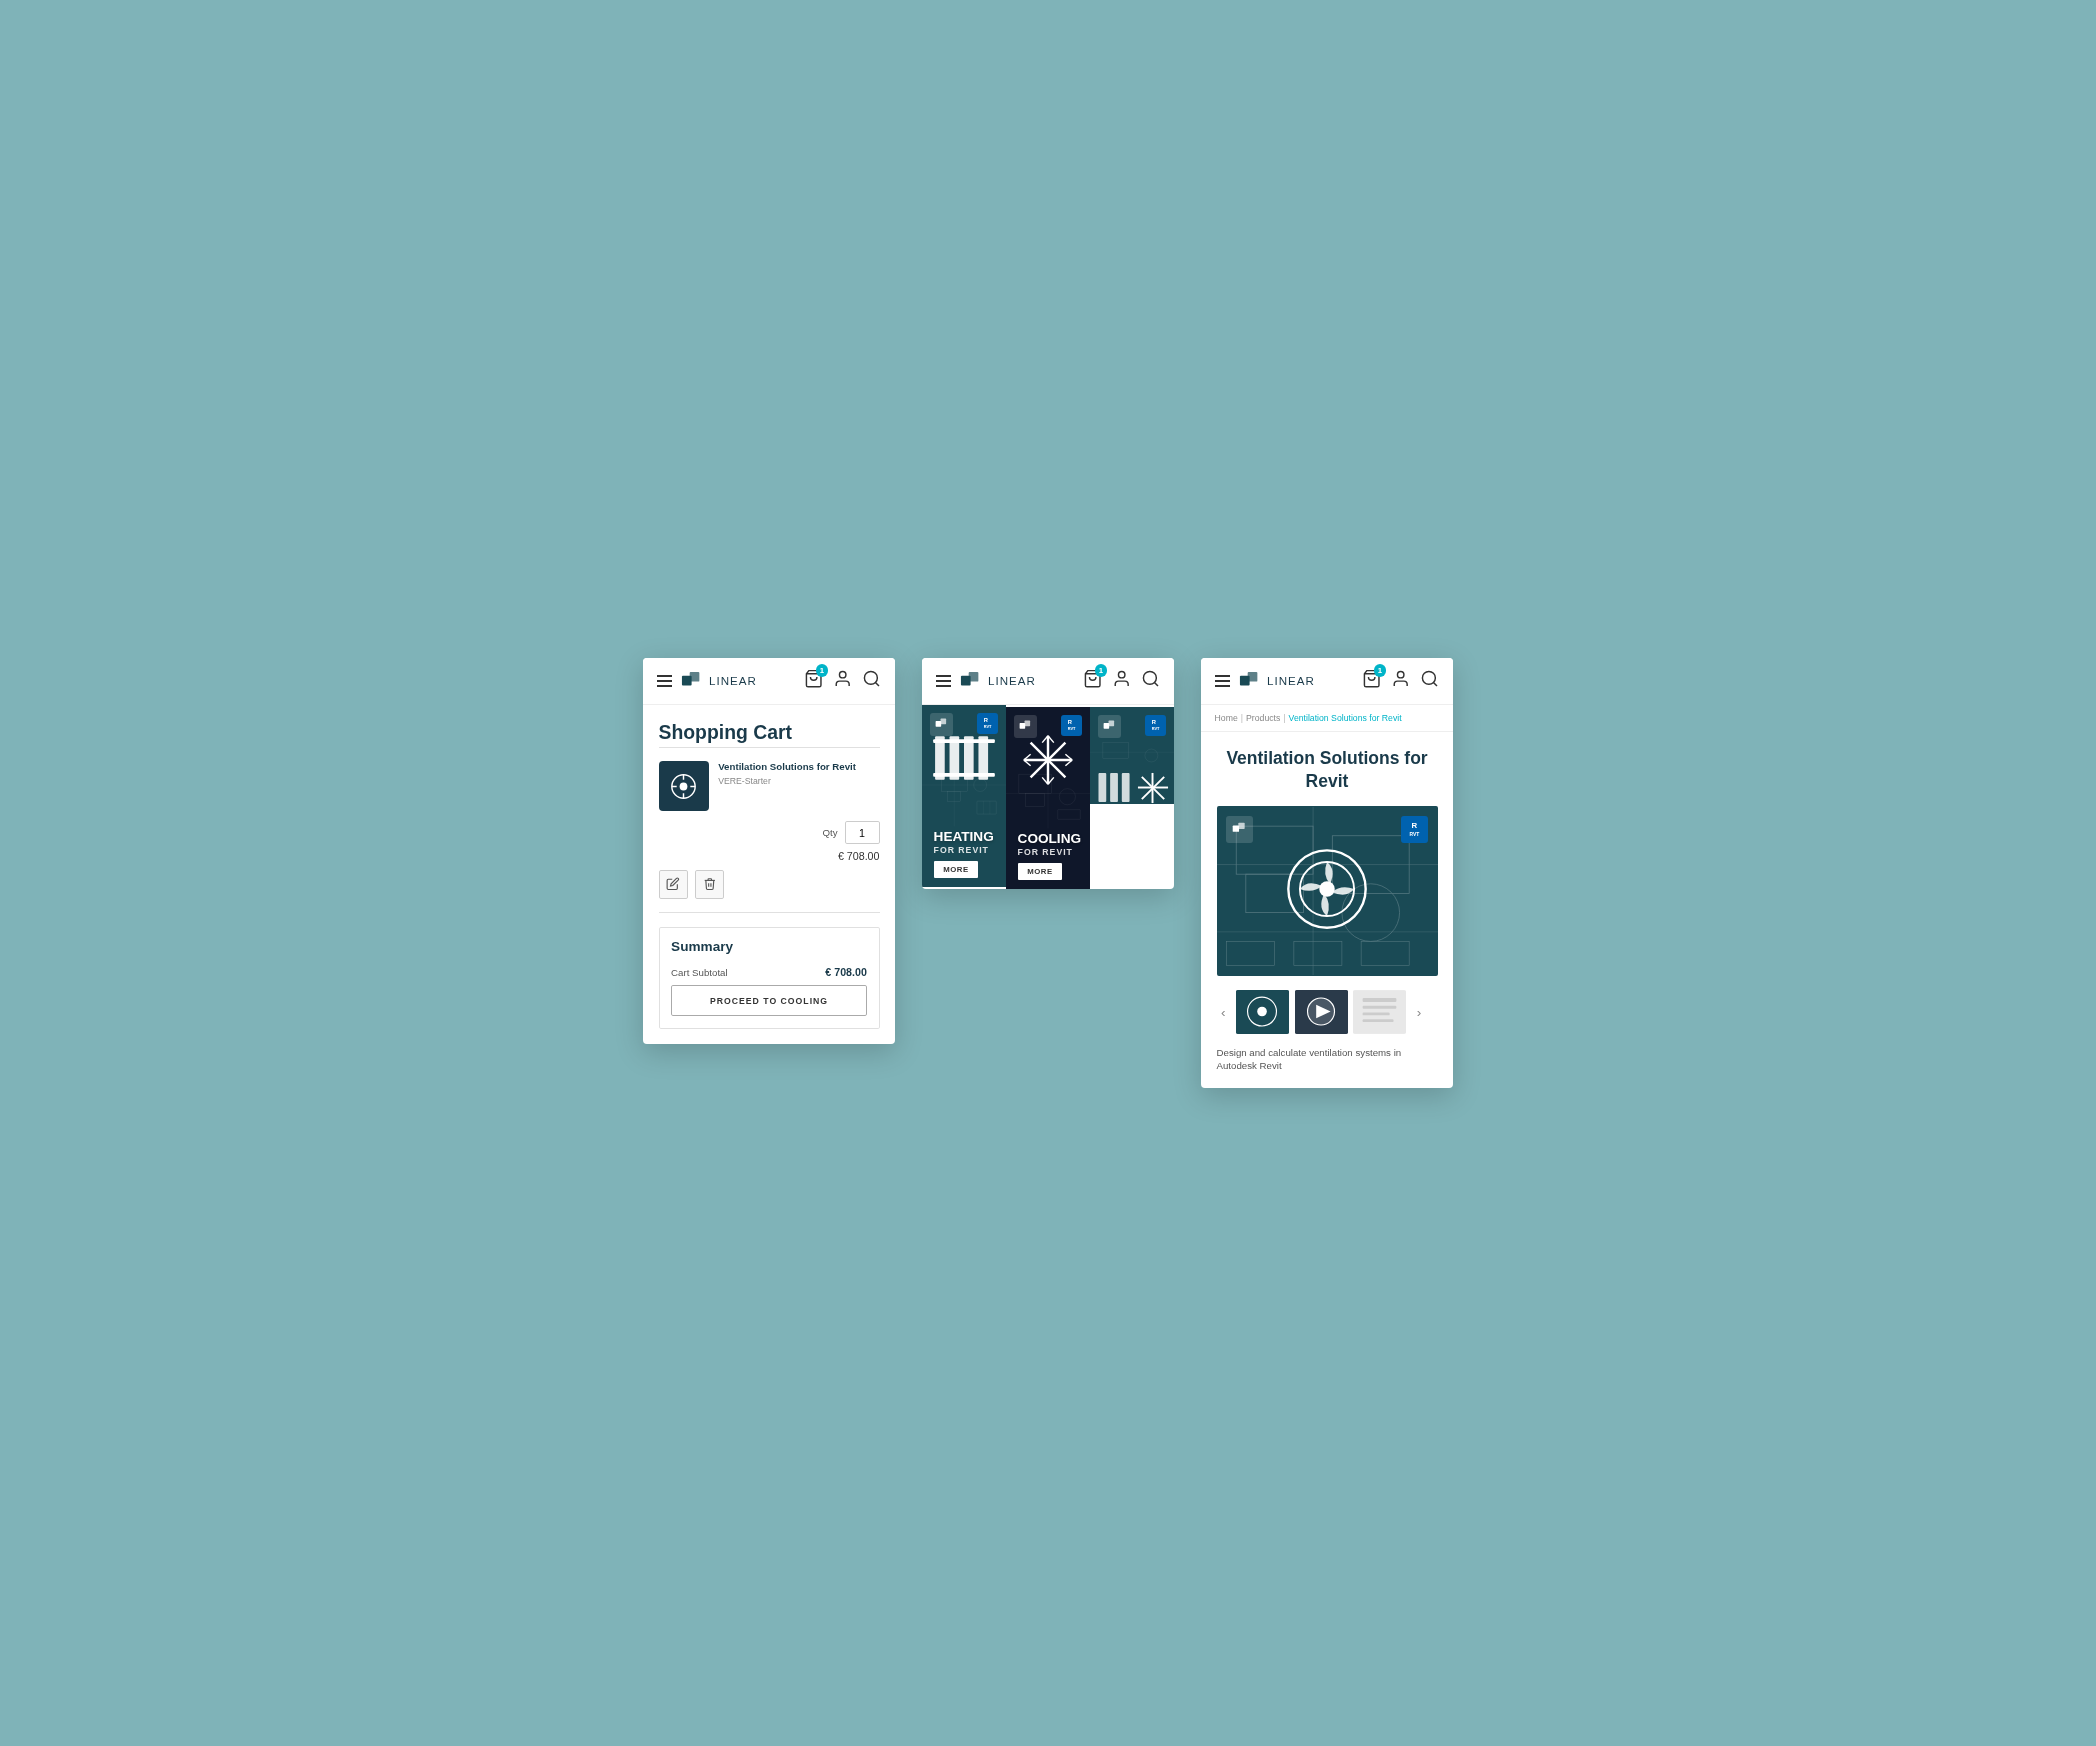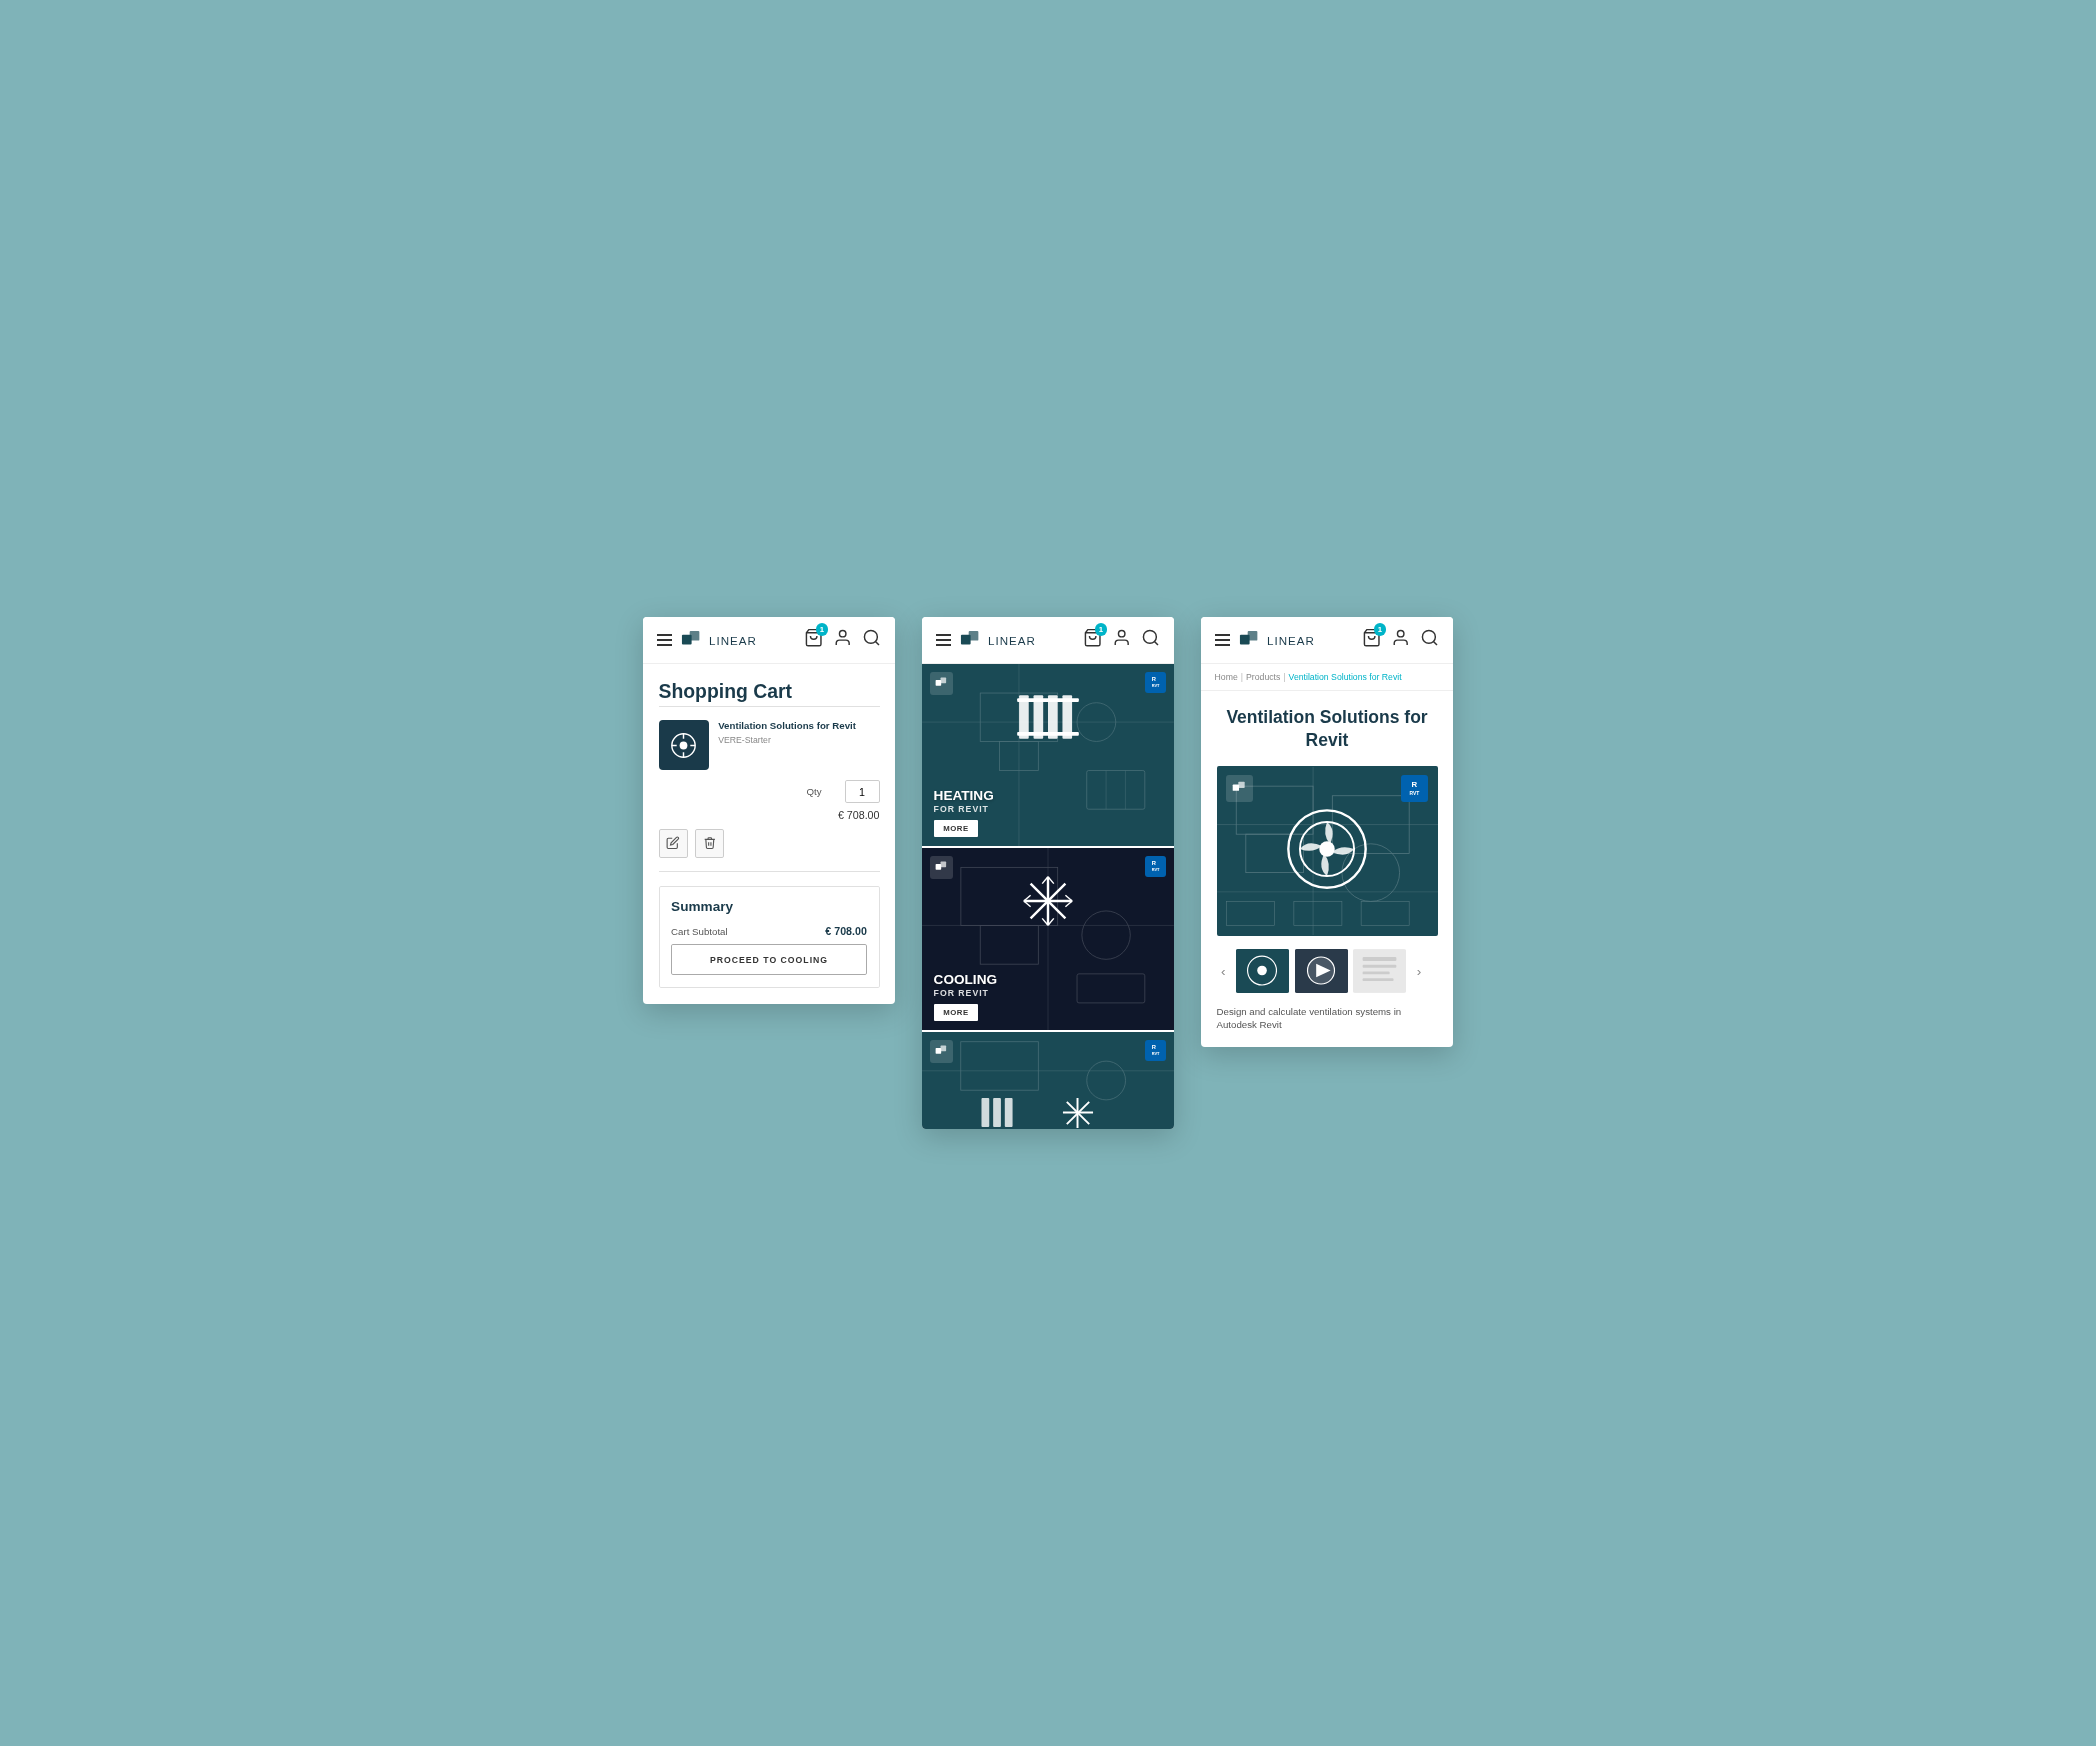--- a/index.html
+++ b/index.html
@@ -151,21 +151,21 @@
 
     .cart-item-sku {
       font-size: 8.7px;
       color: #888;
       margin-top: 1.9px;
     }
 
     .qty-row {
       display: flex;
       align-items: center;
-      gap: 23px;
+      gap: 7px;
       margin-top: 0;
       justify-content: flex-end;
     }
 
     .qty-label {
       font-size: 9.7px;
       color: #555;
     }
 
     .qty-input {
@@ -247,21 +247,21 @@
       font-weight: 700;
       letter-spacing: 1px;
       color: #333;
       cursor: pointer;
       border-radius: 1.9px;
     }
 
     
     .product-list {
       display: flex;
-      flex-direction: column;
+      flex-direction: row;
     }
 
     .product-card {
       position: relative;
       width: 100%;
       height: 182px;
       overflow: hidden;
       background: #1a4a55;
     }
 

